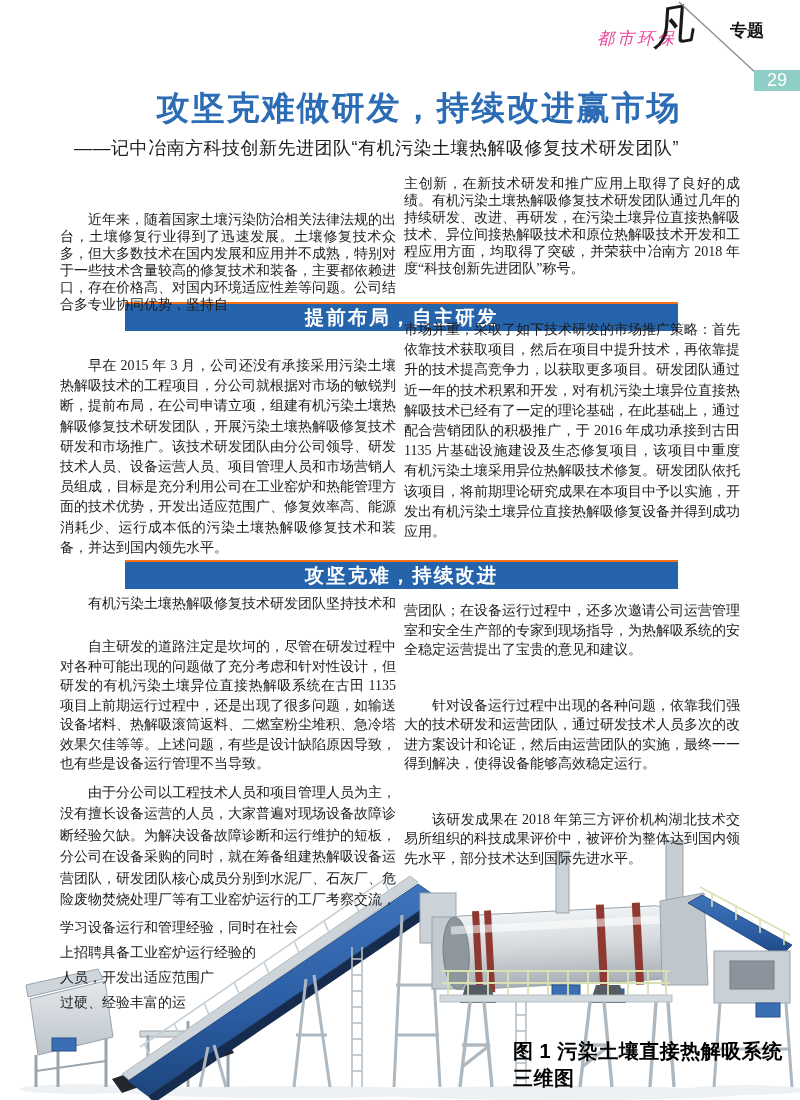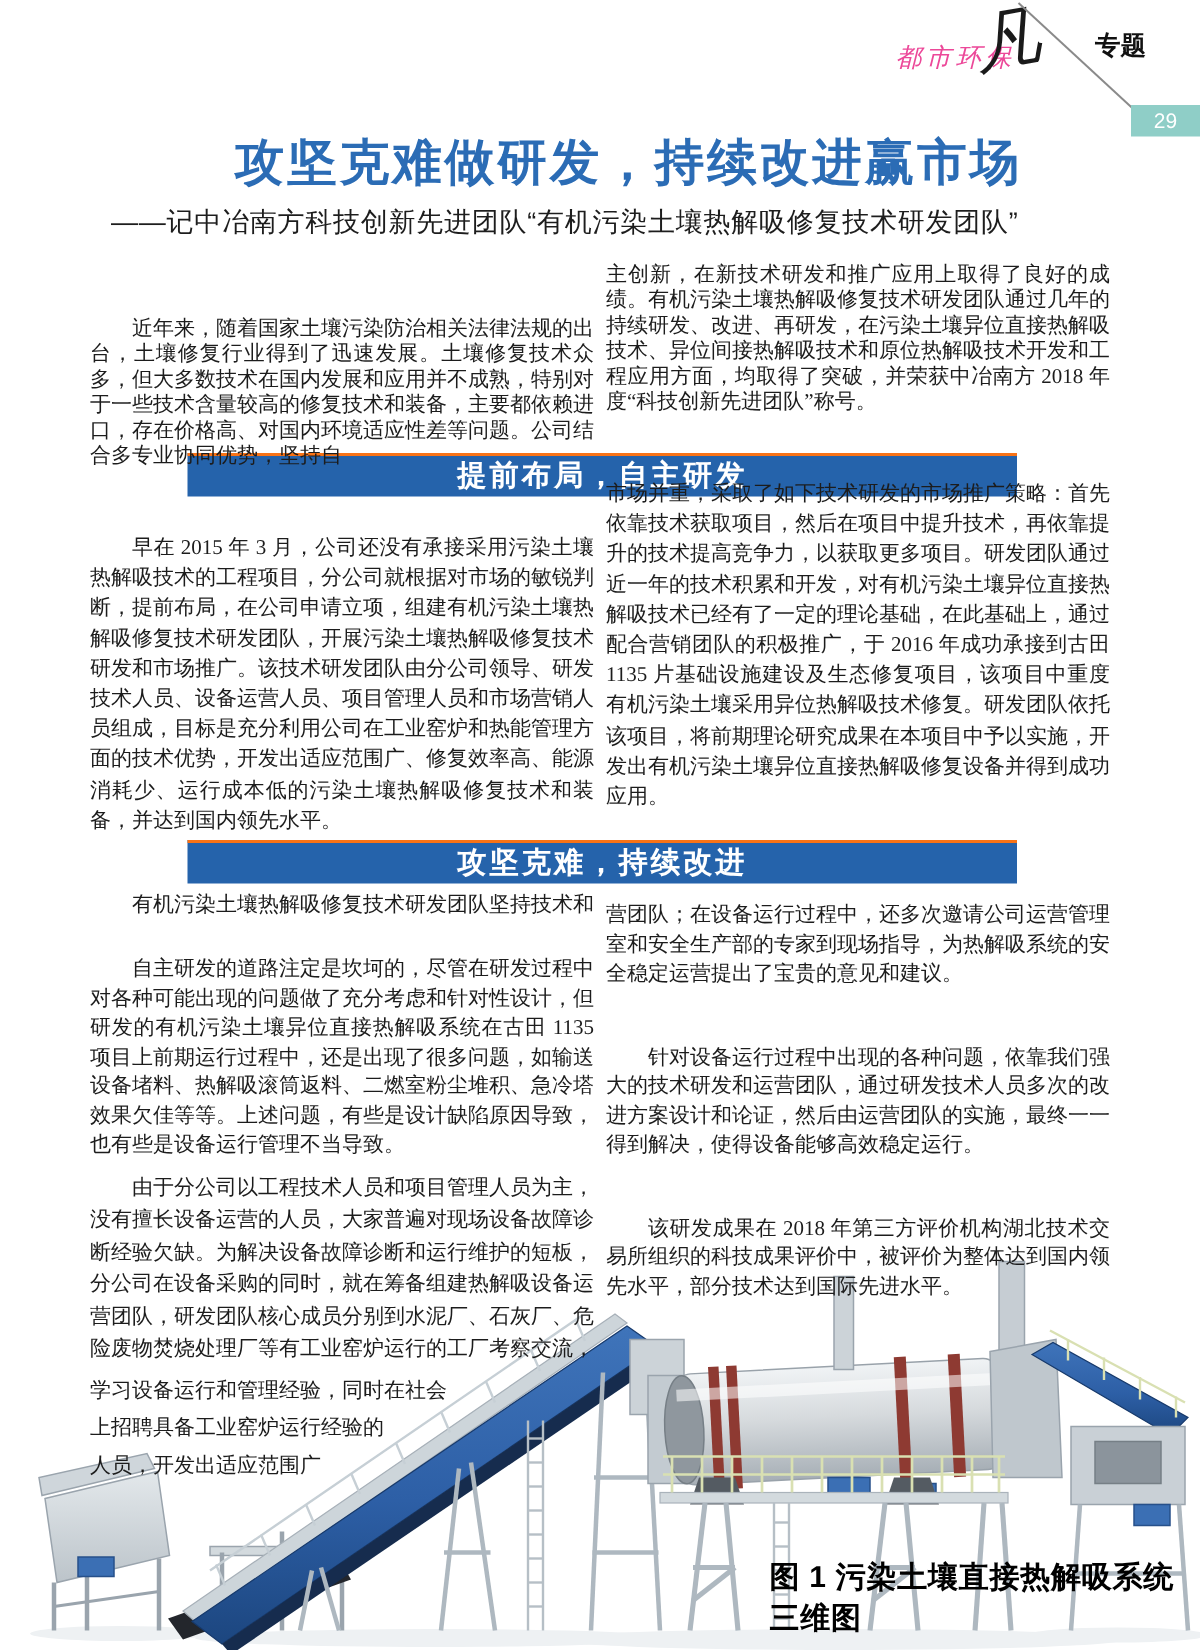--- a/index.html
+++ b/index.html
@@ -10,21 +10,21 @@
   }
   
   .brand { position:absolute; left:597px; top:27px; font-size:17px; color:#ec4899;
            letter-spacing:3px;font-style:italic; }
   .brand-mark { position:absolute; left:649px; top:6px; font-size:44px; color:#1a1a1a;
                 font-family:"Liberation Serif","DejaVu Serif",serif; font-style:italic;
                 transform:rotate(-10deg); line-height:1; }
   .hdr-line { position:absolute; left:0; top:0; width:800px; height:100px; pointer-events:none; }
   .section-label { position:absolute; left:730px; top:19px; font-size:17px; font-weight:bold; color:#111; }
   .page-badge { position:absolute; left:754px; top:70px; width:46px; height:21px;
-                background:#8fcec7; color:#ffffff; font-size:14px; text-align:center;
+                background:#8fcec7; color:#ffffff; font-size:18px; text-align:center;
                 line-height:21px; }
   
   .title { position:absolute; left:74px; top:86px; width:690px; font-size:33px; font-weight:bold;
            color:#2b6cb5; letter-spacing:2px;text-align:center; }
   .subtitle { position:absolute; left:74px; top:136px; width:680px; font-size:18px;
               color:#1d1d1d; letter-spacing:0.5px; }
   
   .col { position:absolute; width:336px; text-align:justify; color:#1c1c1c;
          font-family:"Liberation Serif","DejaVu Serif",serif; font-size:14px; }
   .col p.indent { text-indent:2em;margin-top:36px; }
@@ -84,20 +84,21 @@
 
   <div class="banner banner2">攻坚克难，持续改进</div>
 
   <div class="col col-l sec2 textlayer">
     <p class="indent">自主研发的道路注定是坎坷的，尽管在研发过程中对各种可能出现的问题做了充分考虑和针对性设计，但研发的有机污染土壤异位直接热解吸系统在古田 1135 项目上前期运行过程中，还是出现了很多问题，如输送设备堵料、热解吸滚筒返料、二燃室粉尘堆积、急冷塔效果欠佳等等。上述问题，有些是设计缺陷原因导致，也有些是设备运行管理不当导致。</p>
     <p class="indent p2">由于分公司以工程技术人员和项目管理人员为主，没有擅长设备运营的人员，大家普遍对现场设备故障诊断经验欠缺。为解决设备故障诊断和运行维护的短板，分公司在设备采购的同时，就在筹备组建热解吸设备运营团队，研发团队核心成员分别到水泥厂、石灰厂、危险废物焚烧处理厂等有工业窑炉运行的工厂考察交流，</p>
     <div class="wrap-lines">
       <div>学习设备运行和管理经验，同时在社会</div>
       <div>上招聘具备工业窑炉运行经验的</div>
       <div>人员，开发出适应范围广</div>
+      <div>过硬、经验丰富的运</div>
     </div>
   </div>
   <div class="col col-r sec2 textlayer">
     <p>营团队；在设备运行过程中，还多次邀请公司运营管理室和安全生产部的专家到现场指导，为热解吸系统的安全稳定运营提出了宝贵的意见和建议。</p>
     <p class="indent rp">针对设备运行过程中出现的各种问题，依靠我们强大的技术研发和运营团队，通过研发技术人员多次的改进方案设计和论证，然后由运营团队的实施，最终一一得到解决，使得设备能够高效稳定运行。</p>
     <p class="indent rp">该研发成果在 2018 年第三方评价机构湖北技术交易所组织的科技成果评价中，被评价为整体达到国内领先水平，部分技术达到国际先进水平。</p>
   </div>
 
   <div class="figure">
     <svg width="800" height="265" viewBox="0 0 800 265">

